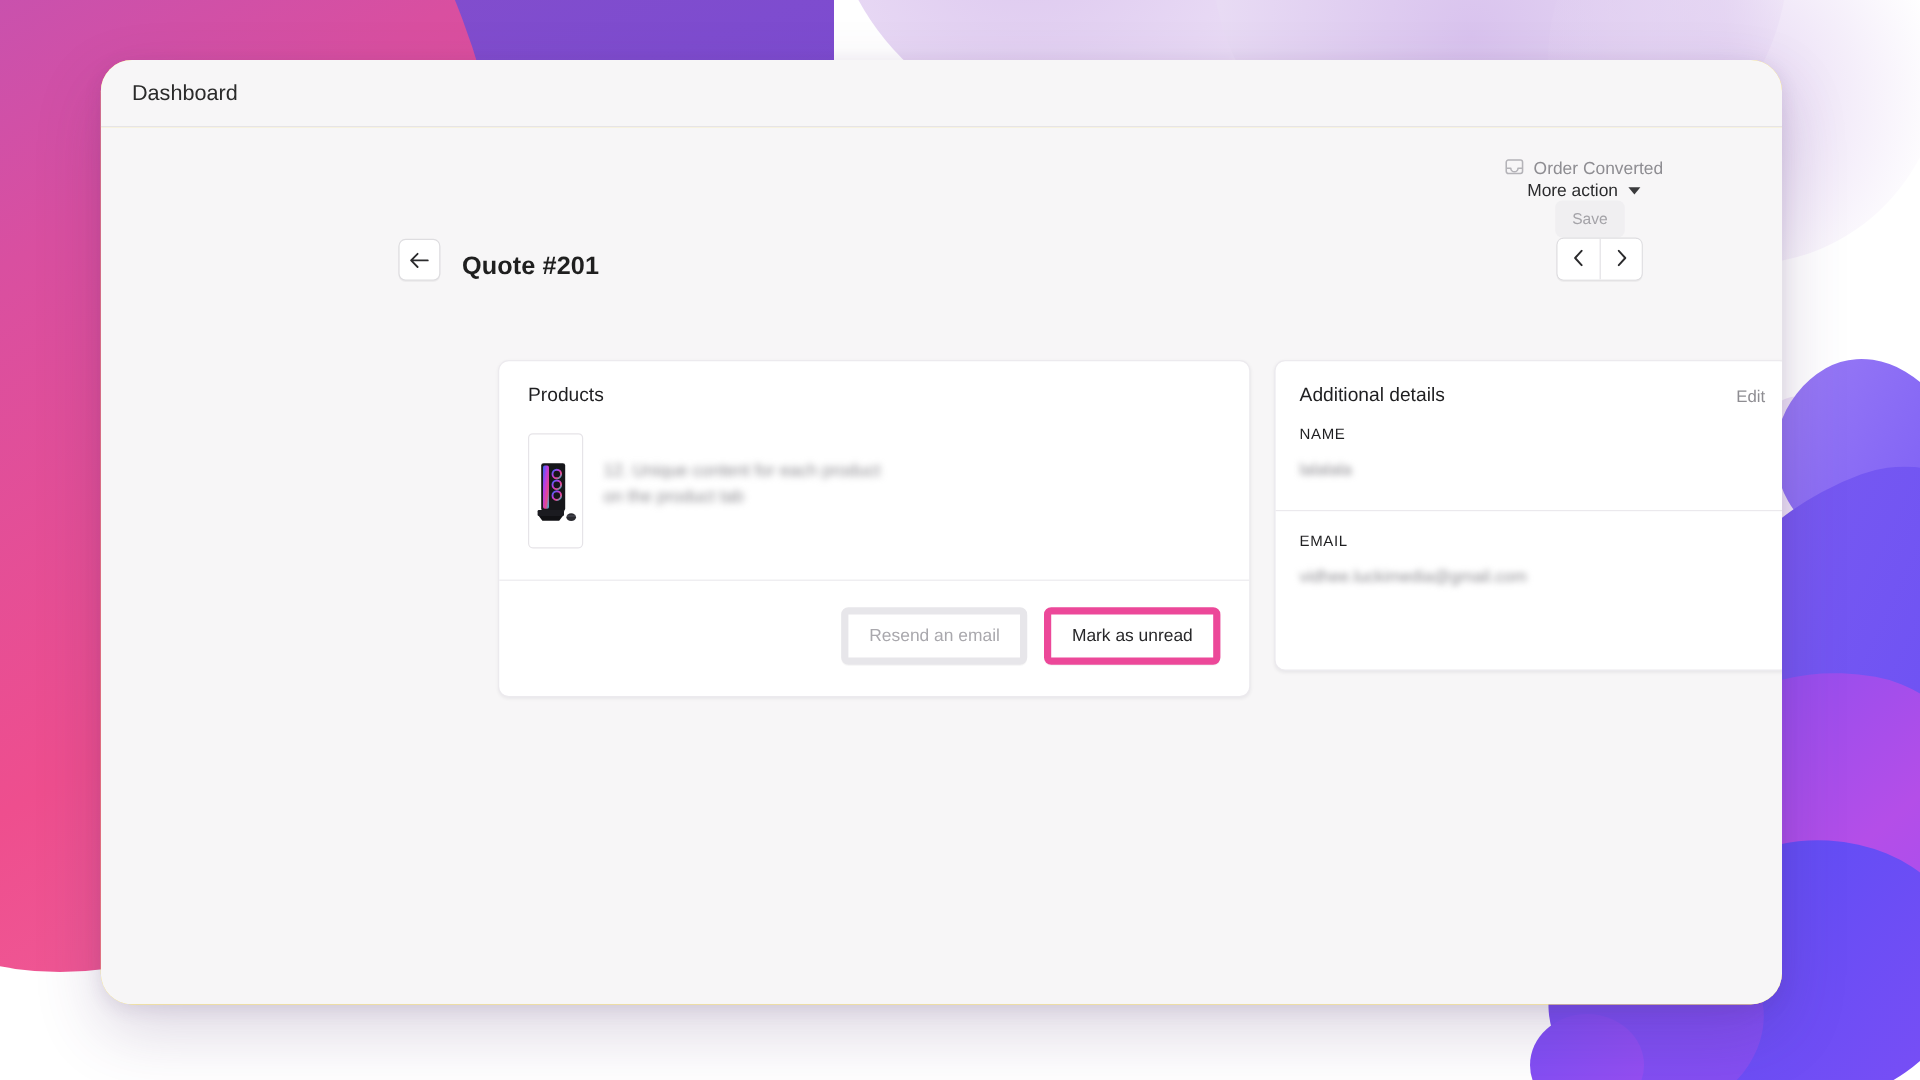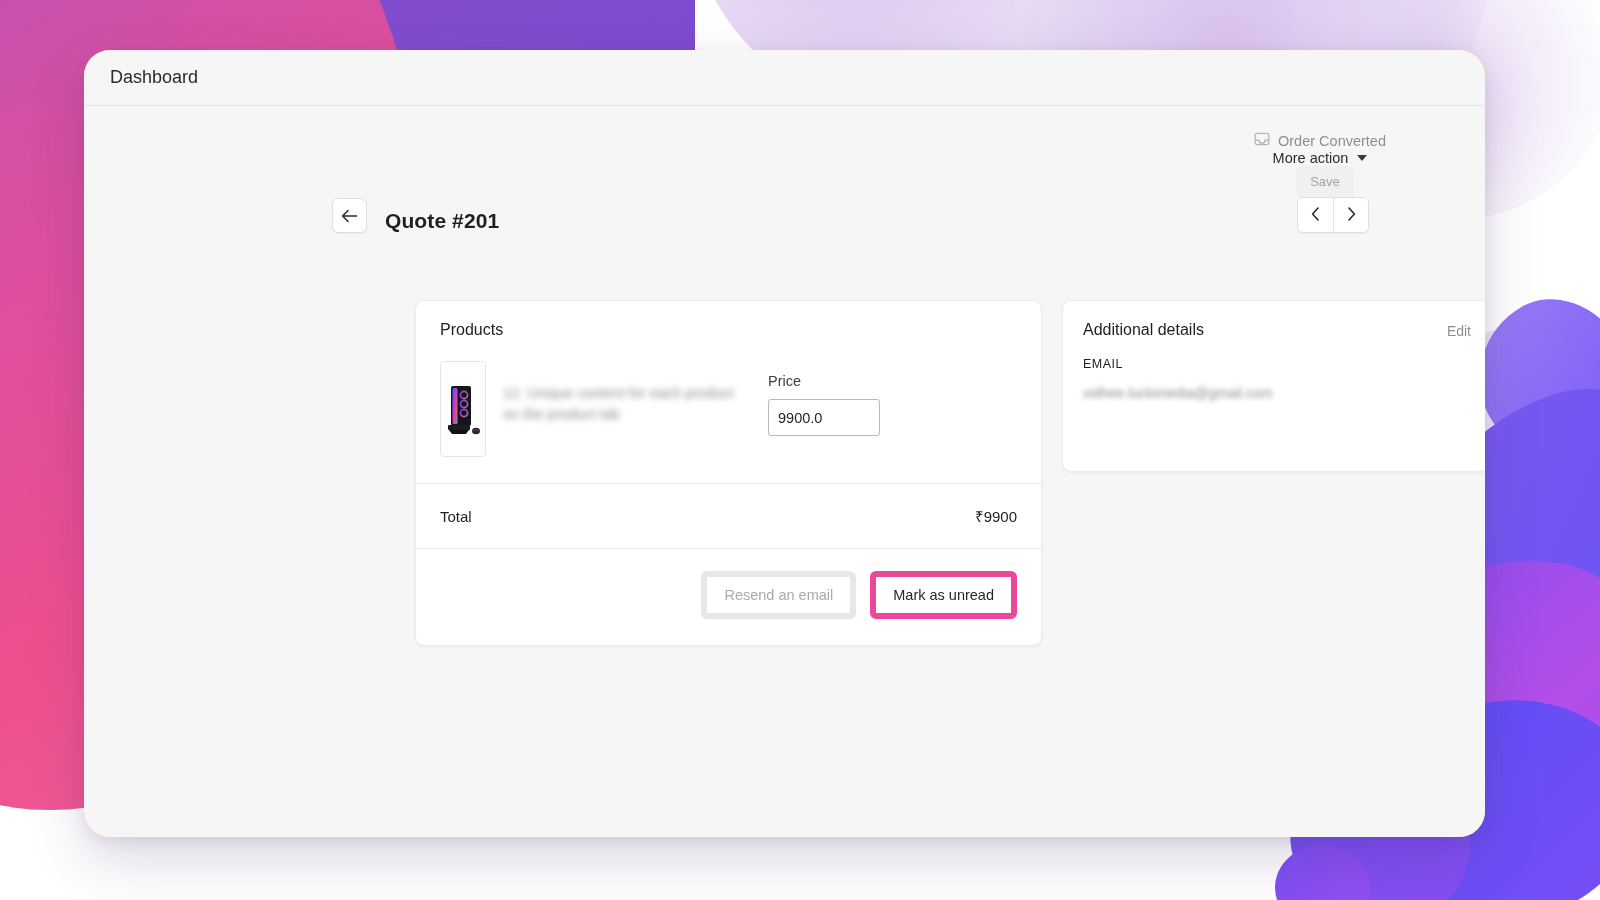--- a/index.html
+++ b/index.html
@@ -340,21 +340,21 @@
 
   
   #details-card {
     position: absolute;
     left: 978px;
     top: 194px;
     width: 430px;
   }
   .details-head {
     display: flex;
-    align-items: flex-end;
+    align-items: center;
     justify-content: space-between;
     padding: 20px 20px 0 20px;
     gap: 16px;
   }
   .details-head .t { font-size: 16px; color: #1f1f21; }
   .details-head .edit {
     font-size: 14px; color: #8e8d92; cursor: pointer;
   }
 
   .detail-block {
@@ -478,47 +478,43 @@
             <circle cx="22" cy="35" r="3.6" fill="none" stroke="url(#rgb1)" stroke-width="1.6"></circle>
             <rect x="6" y="47" width="22" height="5" rx="1" fill="#1b1b20"></rect>
             <path d="M7 52 L27 52 L24 56 L10 56 Z" fill="#111114"></path>
             <ellipse cx="34" cy="53" rx="4" ry="3.2" fill="#2a2a30"></ellipse>
             <path d="M30.5 52 L37.5 52" stroke="#55555e" stroke-width="0.8"></path>
           </svg>
         </div>
 
         <div class="product-name">12. Unique content for each product on the product tab</div>
 
-        <div class="field">
-          <div class="field-label">Price</div>
-          <input type="text" value="9900.0" style="">
-        </div>
-
-
-      </div>
-
-      <div class="total-row">
-        <span class="total-label">Total</span>
-        <span class="total-value">₹9900</span>
-      </div>
+
+
+      </div>
+
 
       <div class="actions-row">
         <button class="btn-outline disabled">Resend an email</button>
         <button class="btn-outline">Mark as unread</button>
       </div>
 
     </div>
 
     <div id="details-card" class="card">
 
       <div class="details-head">
         <span class="t">Additional details</span>
         <span class="edit">Edit</span>
       </div>
 
+      <div class="detail-block first">
+        <div class="detail-key">NAME</div>
+        <div class="detail-val">lalalala</div>
+      </div>
 
       <div class="detail-block">
         <div class="detail-key">EMAIL</div>
         <div class="detail-val">vidhee.luckimedia@gmail.com</div>
       </div>
 
 
     </div>
 
   </div>

